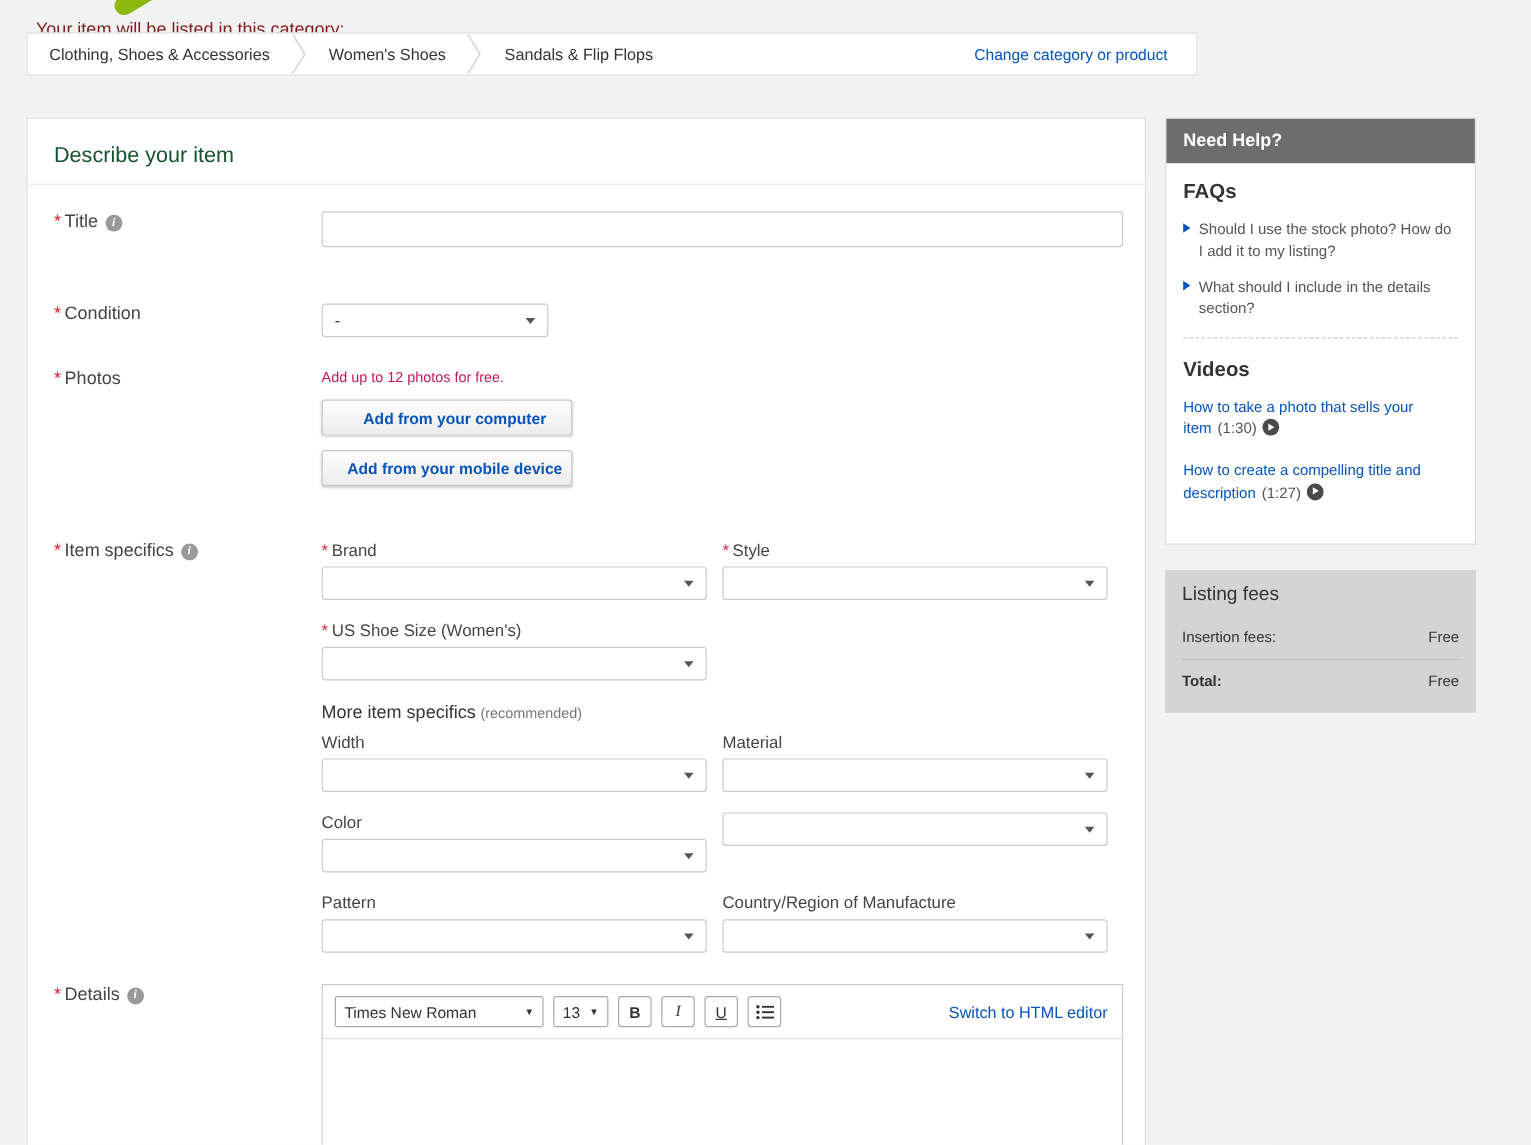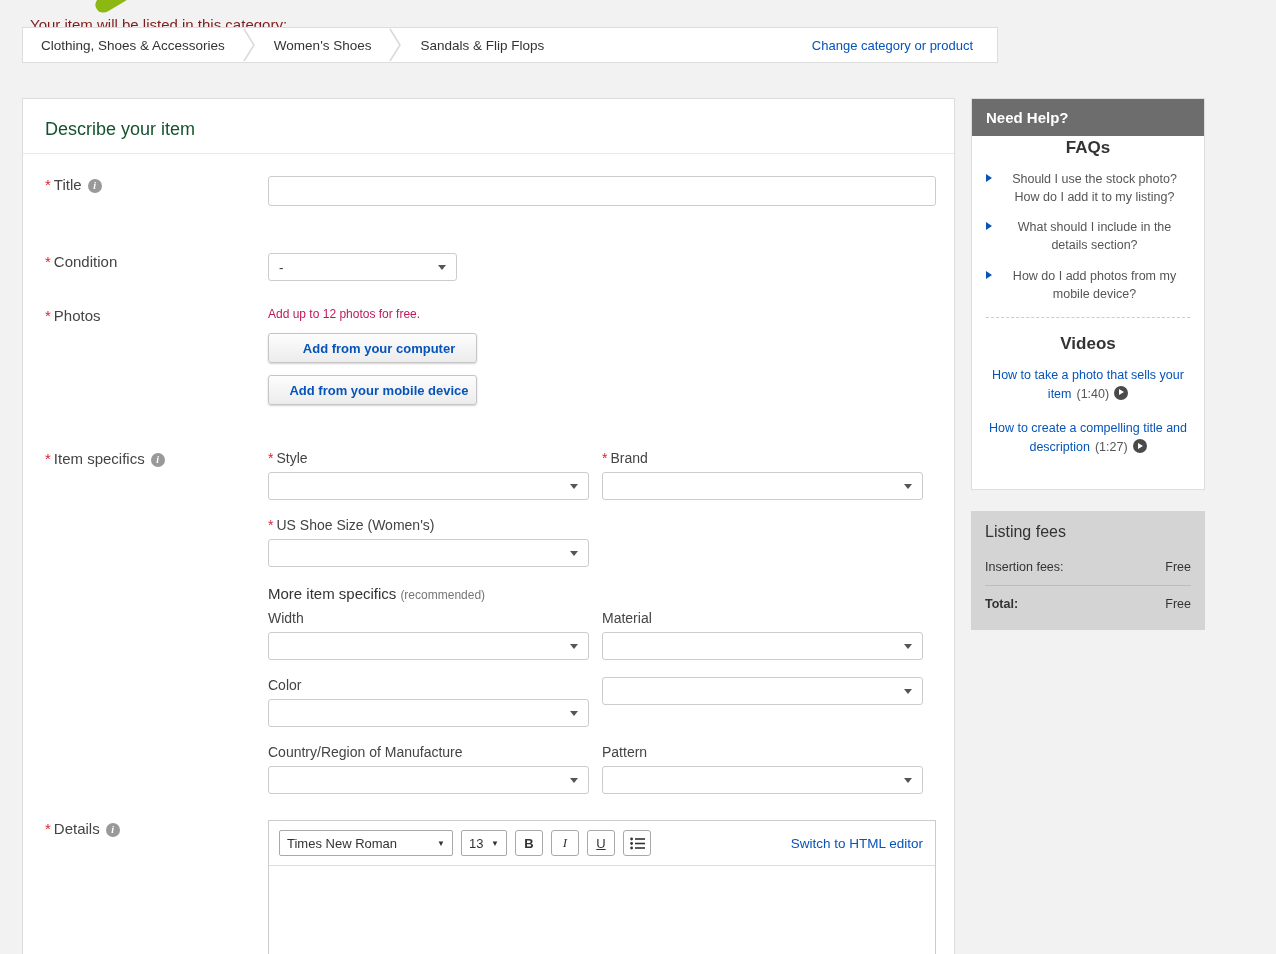--- a/index.html
+++ b/index.html
@@ -38,21 +38,21 @@
 
   
   .main {
     position:absolute; left:22px; top:98px; width:1183px;
     display:flex; align-items:flex-start;
   }
   .form-panel {
     width:933px; flex:none; background:#fff; border:1px solid #ddd;
     padding-bottom:60px;
   }
-  .sidebar { width:234px; flex:none; margin-left:16px; }
+  .sidebar { width:259px; flex:none; margin-left:16px; }
 
   
   .panel-heading {
     font-size:18px; color:#14532d; padding:20px 22px 13px;
     border-bottom:1px solid #e9e9e9;
   }
   .form-row { position:relative; padding-left:245px; padding-right:22px; }
   .row-label {
     position:absolute; left:22px; top:0;
     font-size:15px; color:#444; white-space:nowrap;
@@ -131,21 +131,21 @@
   .tb-spacer { flex:1; }
   .switch-link { color:#0654ba; font-size:13.5px; margin-right:2px; cursor:pointer; }
   .editor-body { height:170px; background:#fff; }
 
   
   .help-box { background:#fff; border:1px solid #ddd; }
   .help-header {
     background:#6d6d6d; color:#fff; font-size:15px; font-weight:bold;
     padding:10px 14px;
   }
-  .help-body { padding:2px 14px 16px;text-align:center; }
+  .help-body { padding:14px 14px 16px; }
   .faq-title, .videos-title { font-size:17px; font-weight:bold; color:#333; margin-bottom:12px; }
   .faq-item {
     display:flex; gap:7px; margin-bottom:12px;
     font-size:12.5px; line-height:1.45; color:#555; cursor:pointer;
   }
   .faq-bullet {
     flex:none; margin-top:4px;
     width:0; height:0;
     border-left:6px solid #0654ba;
     border-top:4.5px solid transparent;
@@ -227,28 +227,28 @@
       <button class="photo-btn">Add from your mobile device</button>
     </div>
 
     <div class="form-row row-specifics">
       <div class="row-label">
         <span class="req">*</span><span>Item specifics</span><span class="info-icon">i</span>
       </div>
 
       <div class="spec-grid">
         <div>
+          <div class="spec-label"><span class="req">*</span><span>Brand</span></div>
+          <div class="fake-select">
+              <span></span>
+              <span class="arrow"></span>
+            </div>
+        </div>
+        <div>
           <div class="spec-label"><span class="req">*</span><span>Style</span></div>
-          <div class="fake-select">
-              <span></span>
-              <span class="arrow"></span>
-            </div>
-        </div>
-        <div>
-          <div class="spec-label"><span class="req">*</span><span>Brand</span></div>
           <div class="fake-select">
               <span></span>
               <span class="arrow"></span>
             </div>
         </div>
         <div>
           <div class="spec-label"><span class="req">*</span><span>US Shoe Size (Women's)</span></div>
           <div class="fake-select">
               <span></span>
               <span class="arrow"></span>
@@ -283,28 +283,28 @@
               <span class="arrow"></span>
             </div>
         </div>
         <div>
           <div class="fake-select">
               <span></span>
               <span class="arrow"></span>
             </div>
         </div>
         <div>
+          <div class="spec-label">Pattern</div>
+          <div class="fake-select">
+              <span></span>
+              <span class="arrow"></span>
+            </div>
+        </div>
+        <div>
           <div class="spec-label">Country/Region of Manufacture</div>
-          <div class="fake-select">
-              <span></span>
-              <span class="arrow"></span>
-            </div>
-        </div>
-        <div>
-          <div class="spec-label">Pattern</div>
           <div class="fake-select">
               <span></span>
               <span class="arrow"></span>
             </div>
         </div>
       </div>
     </div>
 
     <div class="form-row row-details">
       <div class="row-label">
@@ -350,31 +350,27 @@
         <div class="faq-title">FAQs</div>
 
         <div class="faq-item">
           <span class="faq-bullet"></span>
           <span>Should I use the stock photo? How do I add it to my listing?</span>
         </div>
         <div class="faq-item">
           <span class="faq-bullet"></span>
           <span>What should I include in the details section?</span>
         </div>
-        <div class="faq-item">
-          <span class="faq-bullet"></span>
-          <span>How do I add photos from my mobile device?</span>
-        </div>
 
         <div class="dashed-sep"></div>
 
         <div class="videos-title">Videos</div>
 
         <div class="video-item">
-          <span class="video-link">How to take a photo that sells your item</span><span class="video-duration">(1:40)</span><span class="play-icon"></span>
+          <span class="video-link">How to take a photo that sells your item</span><span class="video-duration">(1:30)</span><span class="play-icon"></span>
         </div>
         <div class="video-item">
           <span class="video-link">How to create a compelling title and description</span><span class="video-duration">(1:27)</span><span class="play-icon"></span>
         </div>
       </div>
     </div>
 
     <div class="fees-box">
       <div class="fees-title">Listing fees</div>
       <div class="fee-row">

